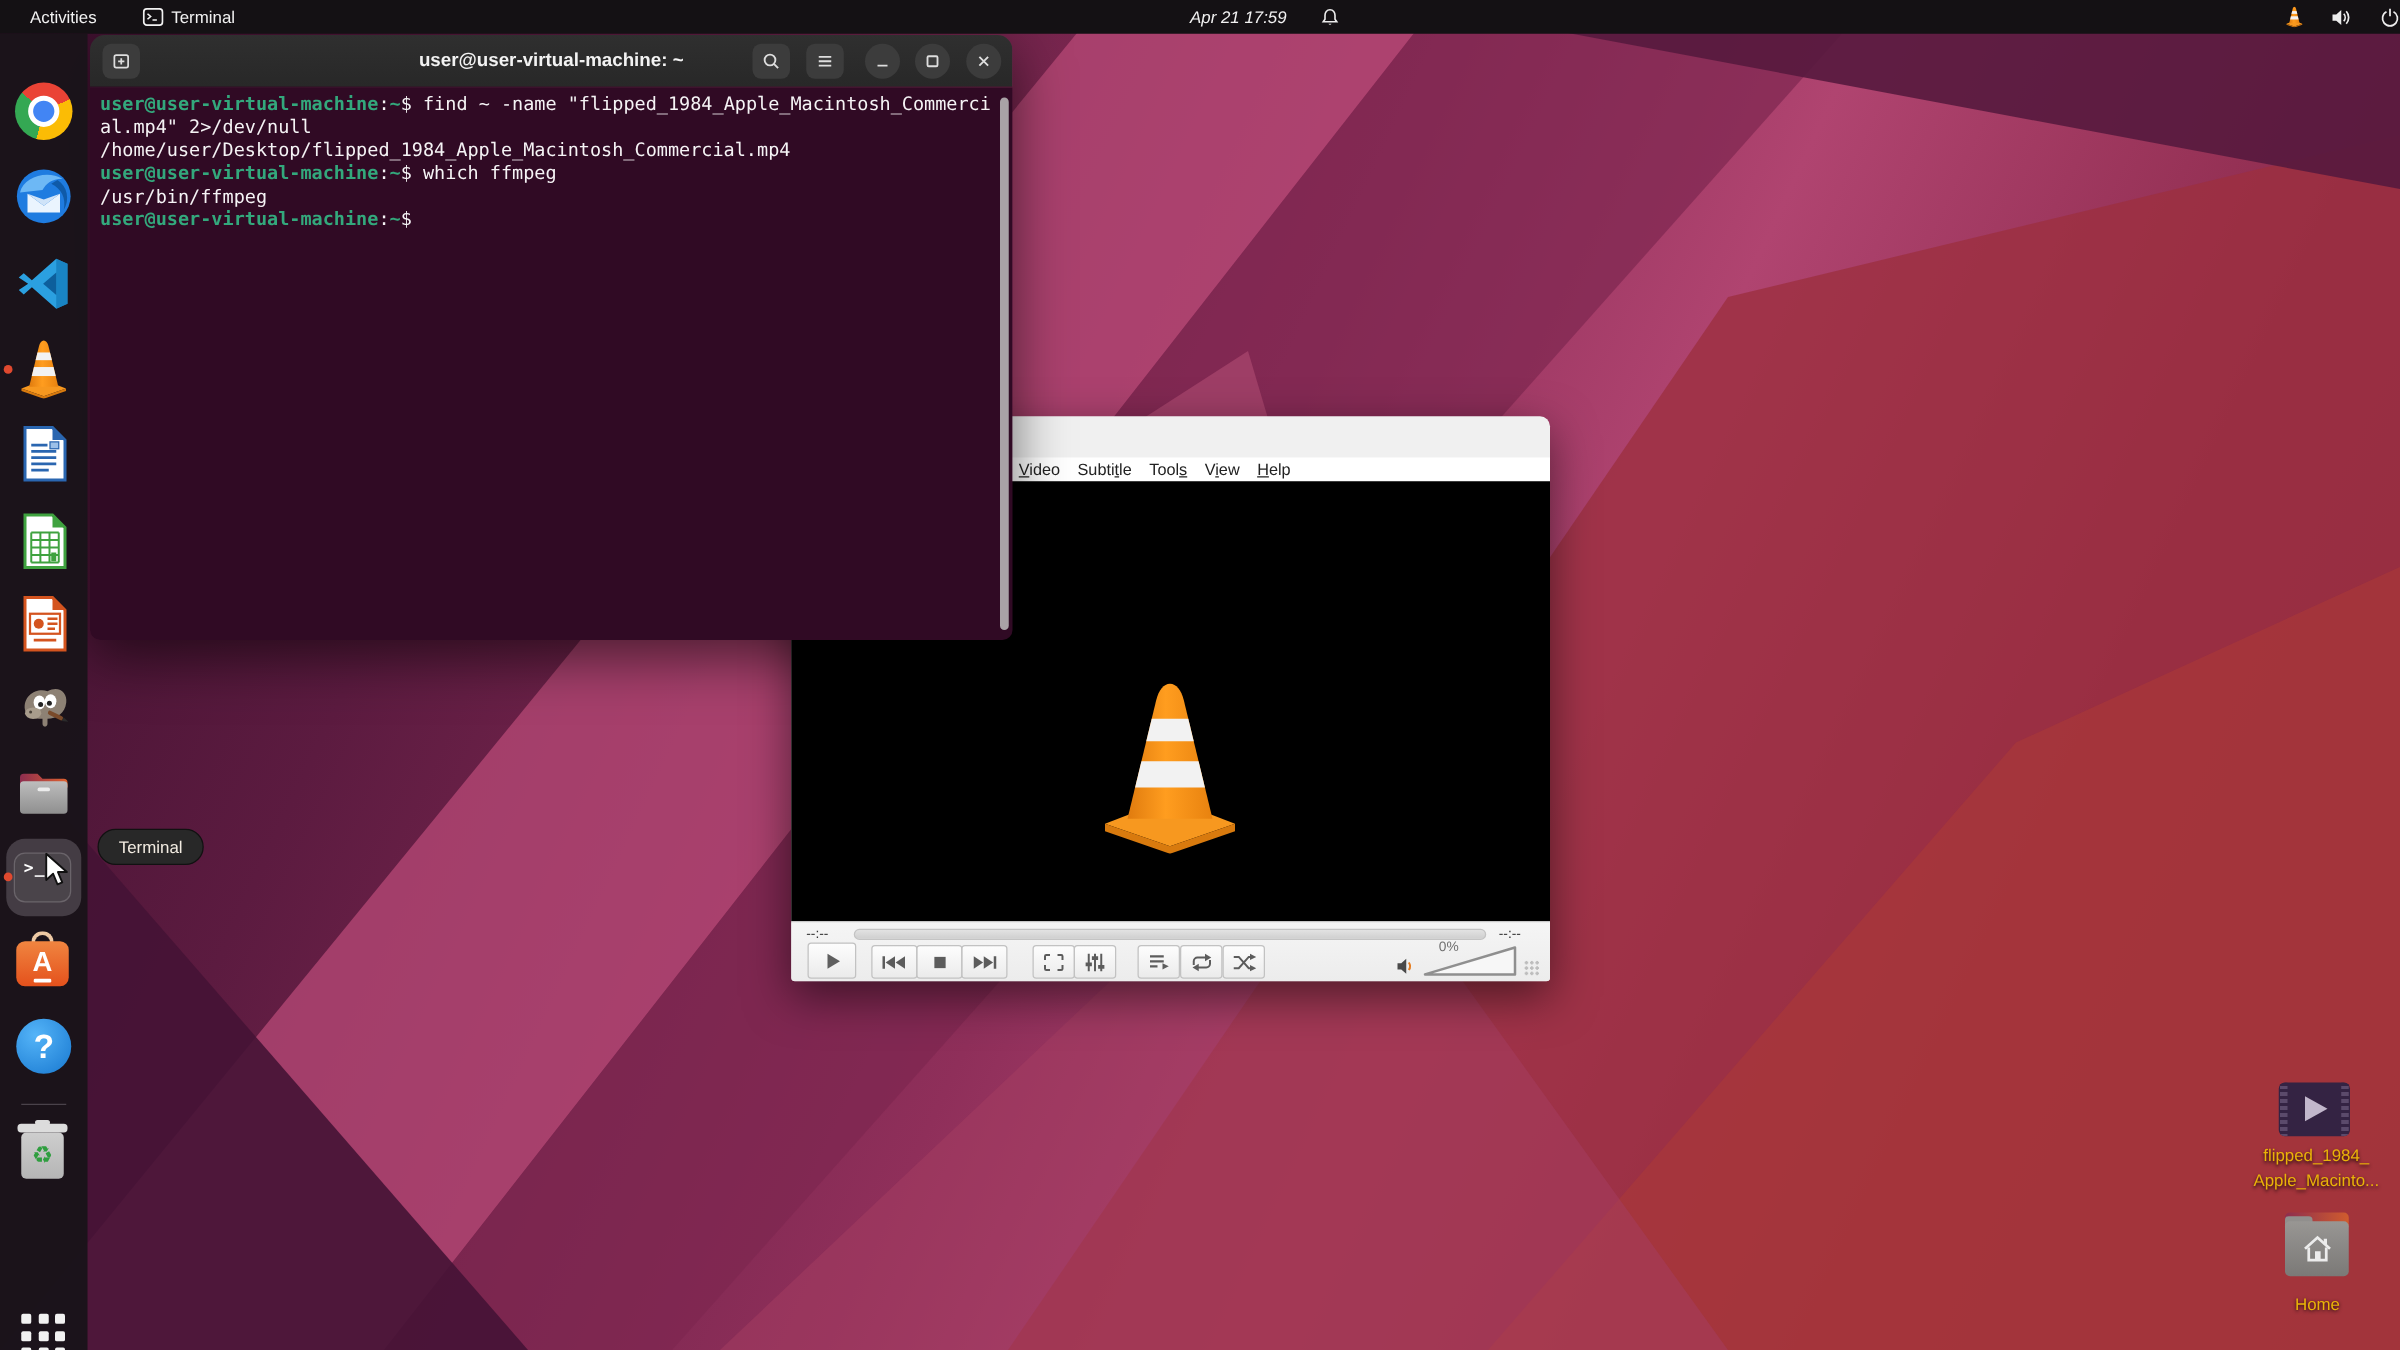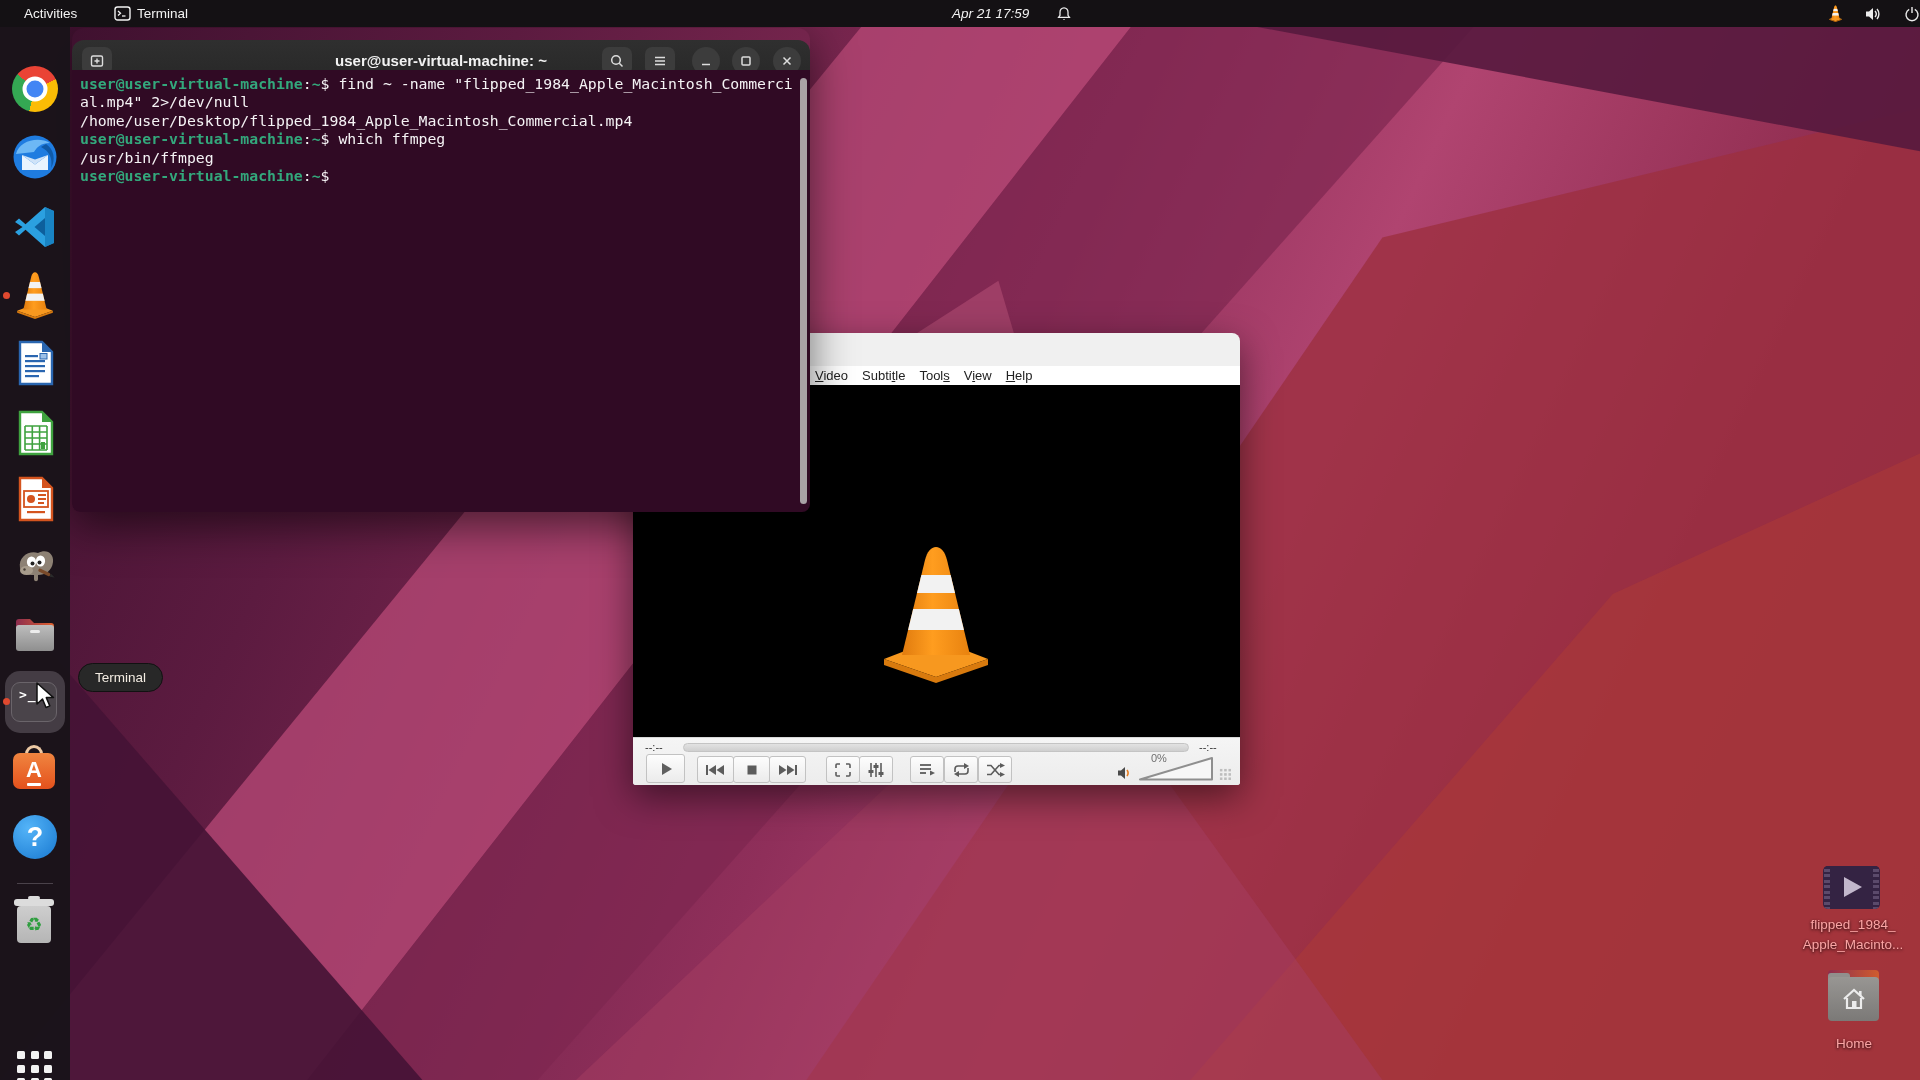--- a/index.html
+++ b/index.html
@@ -46,21 +46,21 @@
   .ic-trash .lid{position:absolute;left:3px;top:2px;width:40px;height:7px;background:#dcdcdc;border-radius:3px;}
   .ic-trash .hnd{position:absolute;left:17px;top:-1px;width:12px;height:4px;background:#dcdcdc;border-radius:2px;}
   .ic-trash .bin{position:absolute;left:6px;top:9px;width:34px;height:37px;background:linear-gradient(#cecece,#b5b5b5);border-radius:4px;color:#2f9e3f;font-size:19px;text-align:center;line-height:37px;}
   .ic-apps{margin:6px 0 0 6px;display:grid;grid-template-columns:repeat(3,8px);grid-template-rows:repeat(3,8px);gap:5.5px;}
   .ic-apps span{background:#f2f2f2;border-radius:1.5px;}
 
   .tooltip{position:absolute;left:78px;top:663px;height:29px;line-height:27px;padding:0 16px;background:#282828;border:1px solid #111;border-radius:15px;color:#f3ece2;font-size:13.5px;z-index:70;}
 
   
   .termwin{position:absolute;left:72px;top:28px;width:738px;height:484px;border-radius:12px 12px 8px 8px;box-shadow:0 14px 44px rgba(0,0,0,.55);z-index:40;}
-  .term-titlebar{position:absolute;left:0;top:12px;right:0;height:42px;background:linear-gradient(#2f2f2f,#282828);border-bottom:1px solid #1d1d1d;border-radius:12px 12px 0 0;}
+  .term-titlebar{position:absolute;left:0;top:0;right:0;height:42px;background:linear-gradient(#2f2f2f,#282828);border-bottom:1px solid #1d1d1d;border-radius:12px 12px 0 0;}
   .term-title{position:absolute;left:0;right:0;top:0;line-height:42px;text-align:center;color:#f2f2f2;font-weight:bold;font-size:15px;}
   .tbtn{position:absolute;top:7px;width:30px;height:28px;background:#3c3c3c;border-radius:7px;display:flex;align-items:center;justify-content:center;}
   .tbtn.round{width:28px;border-radius:50%;}
   .term-body{position:absolute;left:0;top:42px;right:0;bottom:0;background:#300a24;border-radius:0 0 8px 8px;overflow:hidden;}
   .term-lines{position:absolute;left:8px;top:5px;font-family:"DejaVu Sans Mono",monospace;font-size:14.8px;line-height:18.4px;color:#f5f3f5;white-space:pre;}
   .term-lines .p{color:#33a87c;font-weight:bold;}
   .term-scroll{position:absolute;right:3px;top:8px;bottom:8px;width:7px;background:#a9a2a6;border-radius:4px;}
 
   
   .vlcwin{position:absolute;left:633px;top:333px;width:607px;height:452px;border-radius:8px 8px 3px 3px;box-shadow:0 12px 36px rgba(0,0,0,.5);z-index:30;background:#f0f0f0;}
@@ -76,21 +76,21 @@
   .vlc-time{position:absolute;top:3px;font-size:11px;color:#333;}
   .vlc-slider{position:absolute;left:50px;top:5px;width:506px;height:9px;border:1px solid #c4c4c4;border-radius:5px;background:linear-gradient(#e2e2e2,#cfcfcf);}
   .cbtn{position:absolute;background:linear-gradient(#fdfdfd,#ebebeb);border:1px solid #c2c2c2;border-radius:3px;display:flex;align-items:center;justify-content:center;}
   .vlc-vol-label{position:absolute;left:518px;top:14px;font-size:11px;color:#707070;}
   .vlc-grip{position:absolute;left:586px;top:30px;width:13px;height:13px;background:radial-gradient(circle,#bdbdbd 1.2px,transparent 1.4px) 0 0/4.3px 4.3px;}
 
   
   .dicon-video{position:absolute;left:1823px;top:866px;width:57px;height:43px;background:#342343;border-radius:5px;overflow:hidden;}
   .dicon-video .strip{position:absolute;top:0;bottom:0;width:6px;background:repeating-linear-gradient(#342343 0 2.5px,#5b4a6b 2.5px 5.5px);}
   .dicon-video .play{position:absolute;left:21px;top:11px;width:0;height:0;border-left:18px solid #c2b7cc;border-top:10.5px solid transparent;border-bottom:10.5px solid transparent;}
-  .dlabel{position:absolute;color:#fca5a5;font-size:13.5px;text-align:center;text-shadow:0 1px 3px rgba(0,0,0,.9);width:130px;}
+  .dlabel{position:absolute;color:#eab308;font-size:13.5px;text-align:center;text-shadow:0 1px 3px rgba(0,0,0,.9);width:130px;}
   .dicon-home{position:absolute;left:1826px;top:970px;width:55px;height:54px;}
   .dicon-home .strip{position:absolute;left:2px;top:0;width:51px;height:14px;border-radius:4px;background:linear-gradient(90deg,#8d2d4f,#d05c2e);}
   .dicon-home .tab{position:absolute;left:2px;top:3px;width:22px;height:8px;background:#918f8d;border-radius:3px 3px 0 0;}
   .dicon-home .body{position:absolute;left:2px;top:7px;width:51px;height:44px;background:linear-gradient(#989693,#7b7977);border-radius:4px;display:flex;align-items:center;justify-content:center;}
 
   .cursor{position:absolute;left:35px;top:682px;z-index:90;}
 </style>
 </head>
 <body>
 

